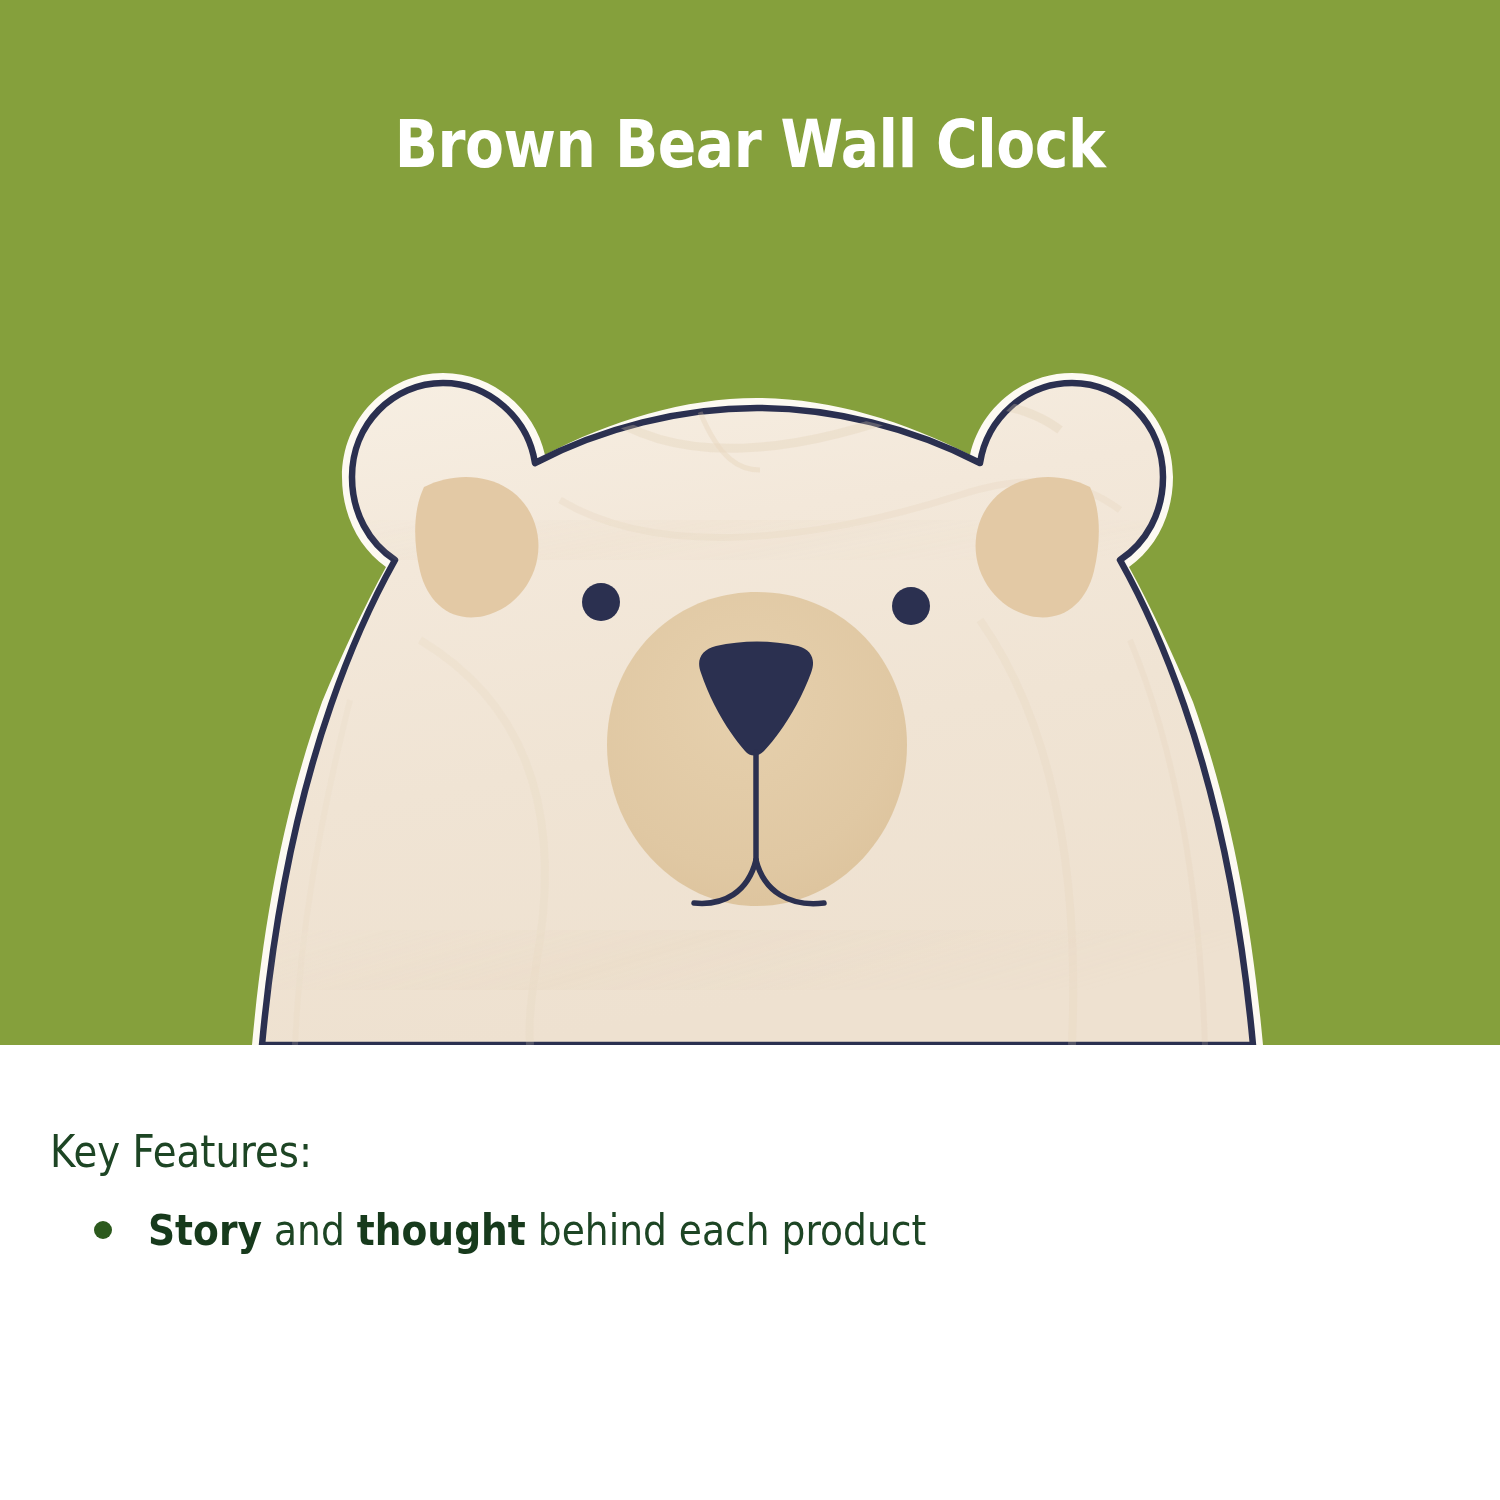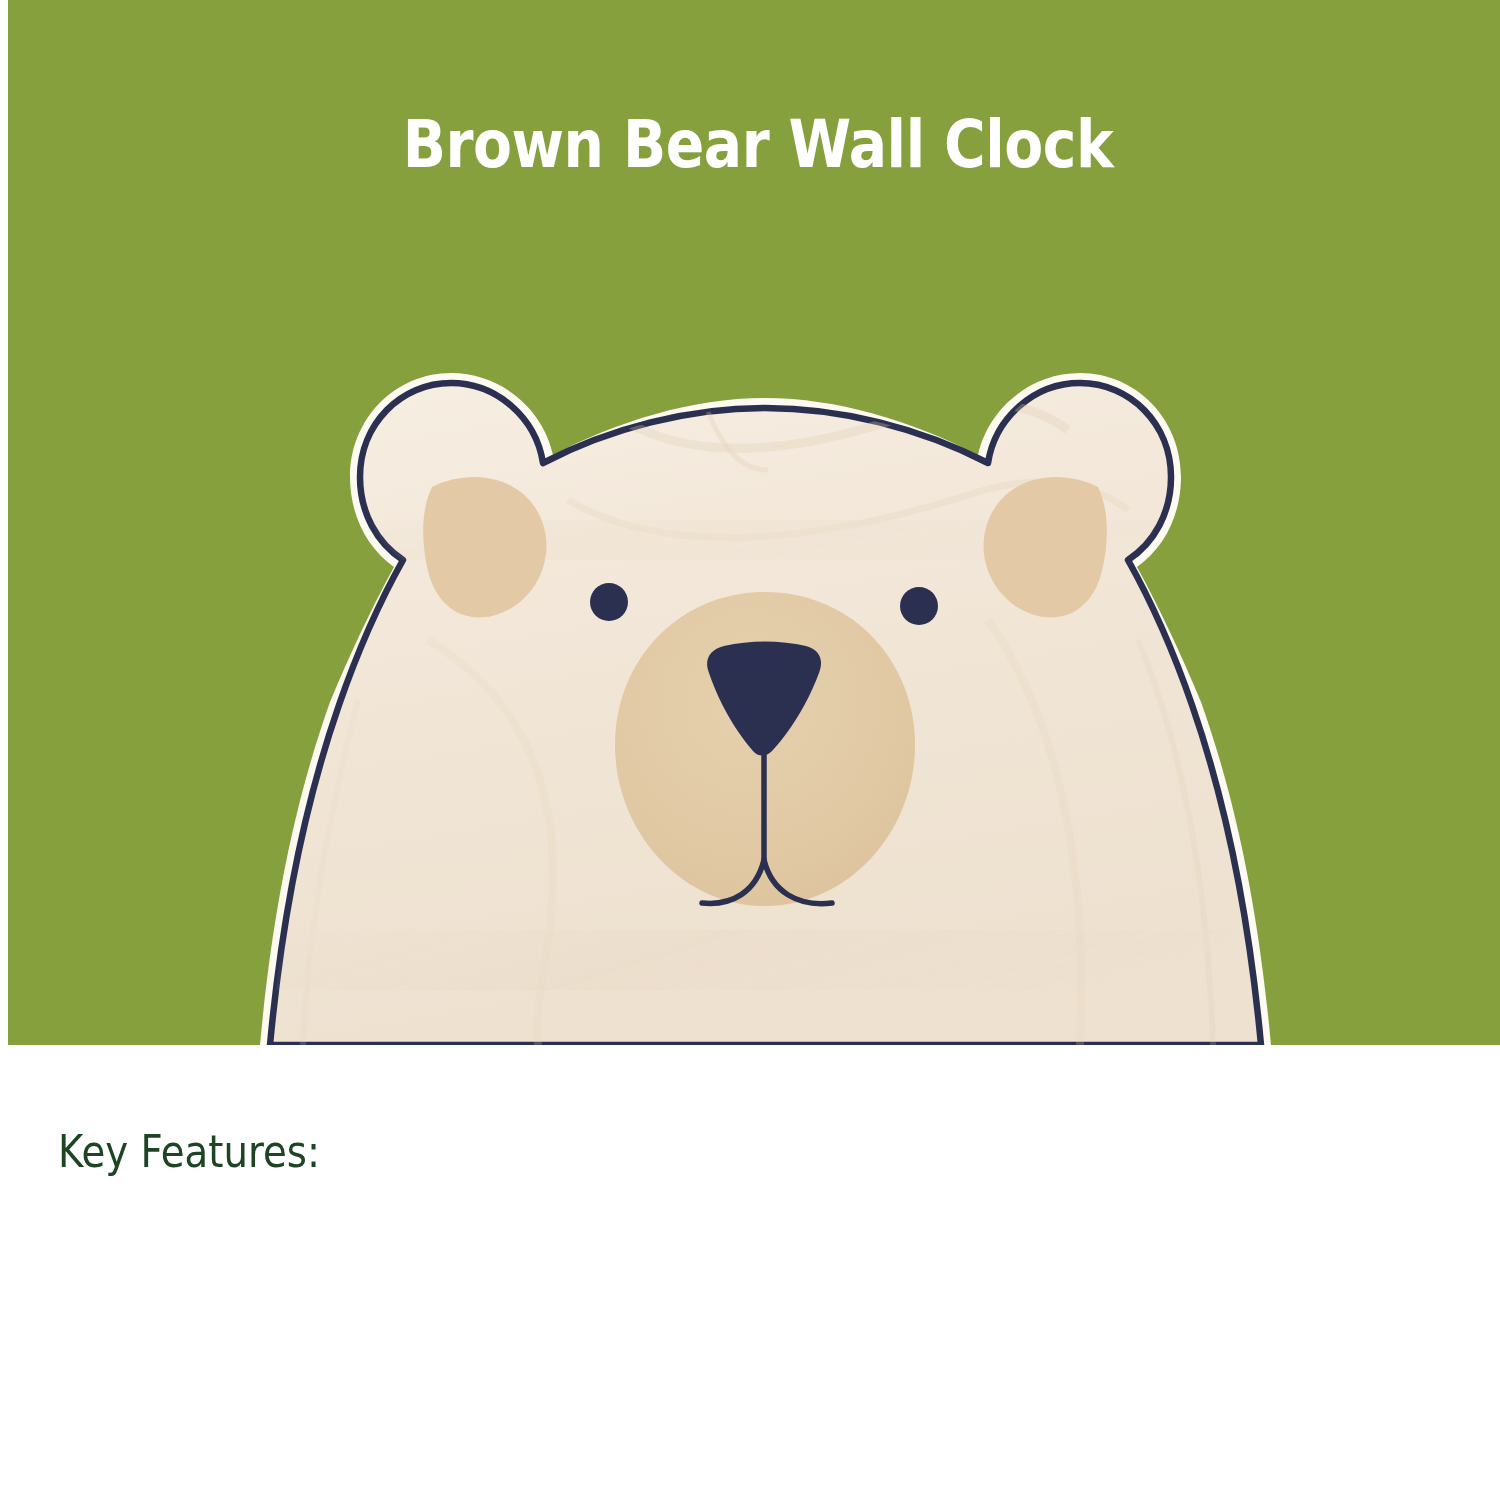--- a/index.html
+++ b/index.html
@@ -6,21 +6,20 @@
   html, body {
     width:1500px; height:1500px;
     background:#ffffff;
     font-family:"Liberation Sans", sans-serif;
     overflow:hidden;
   }
   #page {
     position:relative;
     width:1276px; height:1500px;
     background:#d946ef;
-    margin-left:8px;
   }
 
   
   #hero {
     position:absolute;
     left:0; top:0;
     width:1500px; height:1045px;
     background:#85a03c;
     overflow:hidden;
   }
@@ -231,16 +230,20 @@
         <path fill="none" stroke="#2b3050" stroke-width="5.5" stroke-linecap="round" d="M 756,860 C 764,892 790,907 824,903"></path>
       </svg>
     </div>
   </div>
 
   <div id="features" style="background: rgb(255, 255, 255);">
 
     <div id="features-heading" style="color: rgb(29, 69, 36);">Key Features:</div>
 
     <ul id="bullet-list">
+      <li class="bullet-row">
+        <span class="bullet-dot" style="background: rgb(44, 90, 29);"></span>
+        <span class="bullet-text" style="color: rgb(29, 69, 36);"><b>Story</b><span> and </span><b>thought</b><span> behind each product</span></span>
+      </li>
     </ul>
   </div>
 
 </div>
 
 </body></html>

